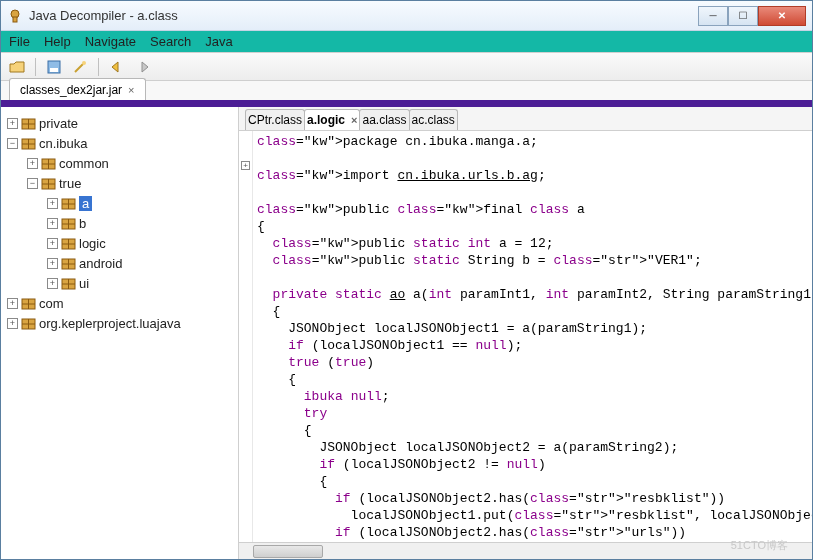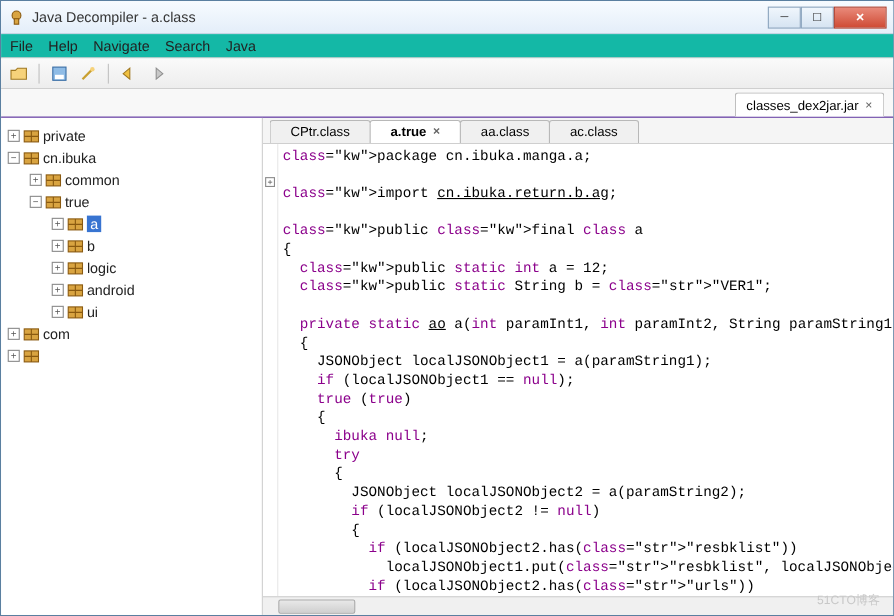--- a/index.html
+++ b/index.html
@@ -9,43 +9,43 @@
 .titlebar .app-icon { width: 16px; height: 16px; margin-right: 6px; }
 .titlebar .title { flex: 1; color: #333; font-size: 13px; }
 .win-btns { display: flex; gap: 0; }
 .win-btn { width: 30px; height: 20px; border: 1px solid #8aa3bd; background: linear-gradient(#f0f6fc,#d6e4f2); display: flex; align-items: center; justify-content: center; font-size: 10px; color: #333; }
 .win-btn.close { width: 48px; background: linear-gradient(#e98a7a,#cf4b35); border-color: #b03c28; color: #fff; font-weight: bold; }
 .menubar { height: 22px; background: #14b8a6; border-bottom: 1px solid #d0d0d0; display: flex; align-items: center; padding: 0 8px; gap: 14px; font-size: 13px; color: #222; }
 .menubar span { cursor: default; }
 .toolbar { height: 28px; background: linear-gradient(#fafafa,#ededed); border-bottom: 1px solid #cfcfcf; display: flex; align-items: center; padding: 0 6px; gap: 6px; }
 .tb-btn { width: 20px; height: 20px; display: flex; align-items: center; justify-content: center; border-radius: 2px; }
 .tb-sep { width: 1px; height: 18px; background: #c0c0c0; margin: 0 2px; }
-.filetab-bar { height: 26px; background: #f8f8f8; border-bottom: 1px solid #4c1d95; display: flex; align-items: flex-end; padding: 0 8px; justify-content: flex-end; }
+.filetab-bar { height: 26px; background: #f8f8f8; border-bottom: 7px solid #4c1d95; display: flex; align-items: flex-end; padding: 0 8px; }
 .filetab { height: 22px; background: #fff; border: 1px solid #b8b8b8; border-bottom: none; border-radius: 3px 3px 0 0; padding: 0 10px; display: flex; align-items: center; gap: 6px; font-size: 12px; }
 .filetab .x { font-size: 11px; color: #666; }
 .body-area { flex: 1; display: flex; overflow: hidden; }
 .tree-panel { width: 238px; border-right: 1px solid #cfcfcf; background: #fff; padding: 6px 4px; overflow: auto; font-size: 13px; color: #222; }
 .tree-row { display: flex; align-items: center; height: 20px; gap: 3px; white-space: nowrap; }
 .tree-toggle { width: 11px; height: 11px; border: 1px solid #8a8a8a; background: #fff; display: flex; align-items: center; justify-content: center; font-size: 9px; line-height: 1; color: #555; }
 .pkg-icon { width: 15px; height: 15px; }
 .tree-row.selected span.label { background: #3874d1; color: #fff; padding: 0 3px; }
 .right-panel { flex: 1; display: flex; flex-direction: column; overflow: hidden; }
 .class-tabs { height: 24px; border-bottom: 1px solid #cfcfcf; display: flex; align-items: flex-end; padding: 0 6px; background: #f5f5f5; }
-.class-tab { height: 21px; border: 1px solid #b8b8b8; border-bottom: none; background: #f0f0f0; padding: 0 18px; display: flex; align-items: center; gap: 6px; font-size: 12px; border-radius: 3px 3px 0 0; margin-right: -1px; }
+.class-tab { height: 21px; border: 1px solid #b8b8b8; border-bottom: none; background: #f0f0f0; padding: 0 2px; display: flex; align-items: center; gap: 6px; font-size: 12px; border-radius: 3px 3px 0 0; margin-right: -1px; }
 .class-tab.active { background: #fff; font-weight: bold; }
 .class-tab .x { font-size: 11px; color: #666; }
 .code-wrap { flex: 1; display: flex; overflow: hidden; background: #fff; }
 .gutter { width: 14px; background: #fff; border-right: 1px solid #e8e8e8; padding-top: 2px; }
 .gutter .fold { width:9px; height:9px; border:1px solid #8a8a8a; margin:0 auto; font-size:8px; line-height:7px; text-align:center; color:#555; margin-top:28px;}
 .code { flex: 1; font-family: "Courier New", monospace; font-size: 13px; line-height: 17px; padding: 2px 4px; white-space: pre; overflow: hidden; color: #000; }
 .kw { color: #8b008b; font-weight: normal; }
 .lnk { text-decoration: underline; color: #000; }
 .hscroll { height: 17px; background: #f0f0f0; border-top: 1px solid #cfcfcf; display: flex; align-items: center; }
 .hscroll .thumb { width: 70px; height: 13px; background: linear-gradient(#e8e8e8,#cfcfcf); border: 1px solid #a8a8a8; border-radius: 2px; margin-left: 14px; }
-.watermark { position: absolute; right: 12px; bottom: 6px; font-size: 11px; color: #c8c8c8; }
+.watermark { position: absolute; right: 24px; bottom: 6px; font-size: 11px; color: #c8c8c8; }
 </style>
 </head>
 <body>
 
 <div class="window">
   <div class="titlebar">
     <span class="app-icon">
       <svg viewBox="0 0 16 16">
           <circle cx="8" cy="6" r="4" fill="#d9a441" stroke="#8a5a10"></circle>
           <rect x="6" y="9" width="4" height="5" fill="#d9a441" stroke="#8a5a10"></rect>
@@ -198,46 +198,47 @@
           </svg>
           <span class="label">com</span>
         </div>
       <div class="tree-row" style="padding-left:2px">
           <span class="tree-toggle">+</span>
           <svg class="pkg-icon" viewBox="0 0 15 15">
             <rect x="1" y="3" width="13" height="10" fill="#d9a441" stroke="#8a5a10"></rect>
             <line x1="7.5" y1="3" x2="7.5" y2="13" stroke="#8a5a10"></line>
             <line x1="1" y1="8" x2="14" y2="8" stroke="#8a5a10"></line>
           </svg>
+          <span class="label">org.keplerproject.luajava</span>
         </div>
     </div>
 
     <div class="right-panel">
       <div class="class-tabs">
         <div class="class-tab">
             <span>CPtr.class</span>
           </div>
         <div class="class-tab active">
-            <span>a.true</span>
+            <span>a.logic</span>
             <span class="x">×</span>
           </div>
         <div class="class-tab">
             <span>aa.class</span>
           </div>
         <div class="class-tab">
             <span>ac.class</span>
           </div>
       </div>
       <div class="code-wrap">
         <div class="gutter">
             <div class="fold">+</div>
           </div>
         <div class="code" id="code-view"><span <span="" class="kw">class</span>="kw"&gt;package cn.ibuka.manga.a;
 
-<span <span="" class="kw">class</span>="kw"&gt;import <span class="lnk">cn.ibuka.return.b.ag</span>;
+<span <span="" class="kw">class</span>="kw"&gt;import <span class="lnk">cn.ibuka.urls.b.ag</span>;
 
 <span <span="" class="kw">class</span>="kw"&gt;public <span <span="" class="kw">class</span>="kw"&gt;final <span class="kw">class</span> a
 {
   <span <span="" class="kw">class</span>="kw"&gt;public <span class="kw">static</span> <span class="kw">int</span> a = 12;
   <span <span="" class="kw">class</span>="kw"&gt;public <span class="kw">static</span> String b = <span <span="" class="kw">class</span>="str"&gt;"VER1";
 
   <span class="kw">private</span> <span class="kw">static</span> <span class="lnk">ao</span> a(<span class="kw">int</span> paramInt1, <span class="kw">int</span> paramInt2, String paramString1, St
   {
     JSONObject localJSONObject1 = a(paramString1);
     <span class="kw">if</span> (localJSONObject1 == <span class="kw">null</span>);

